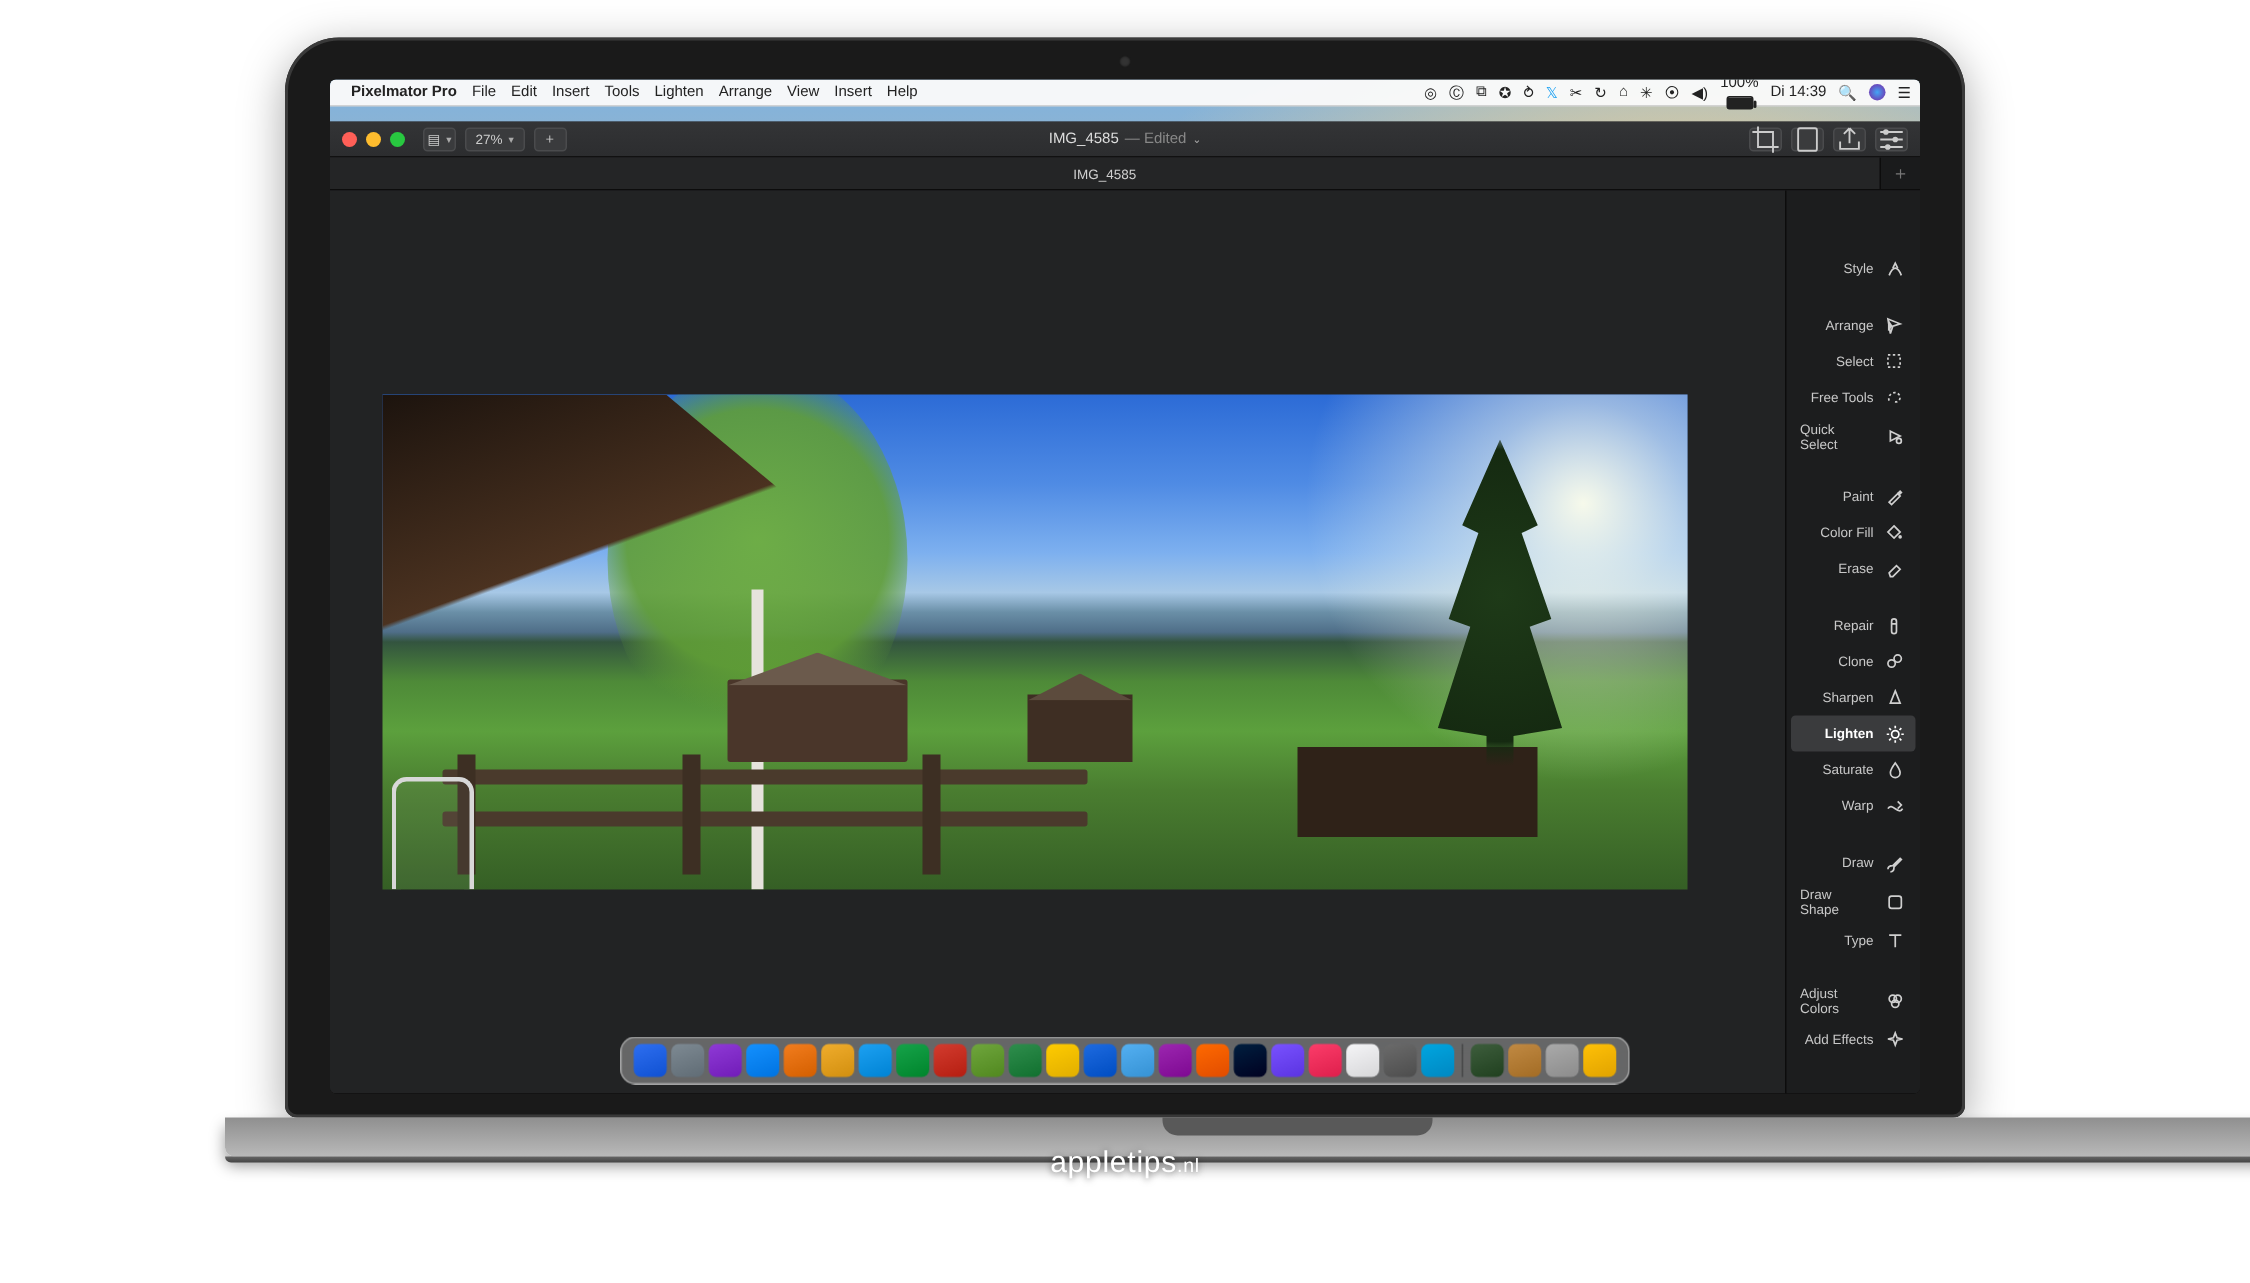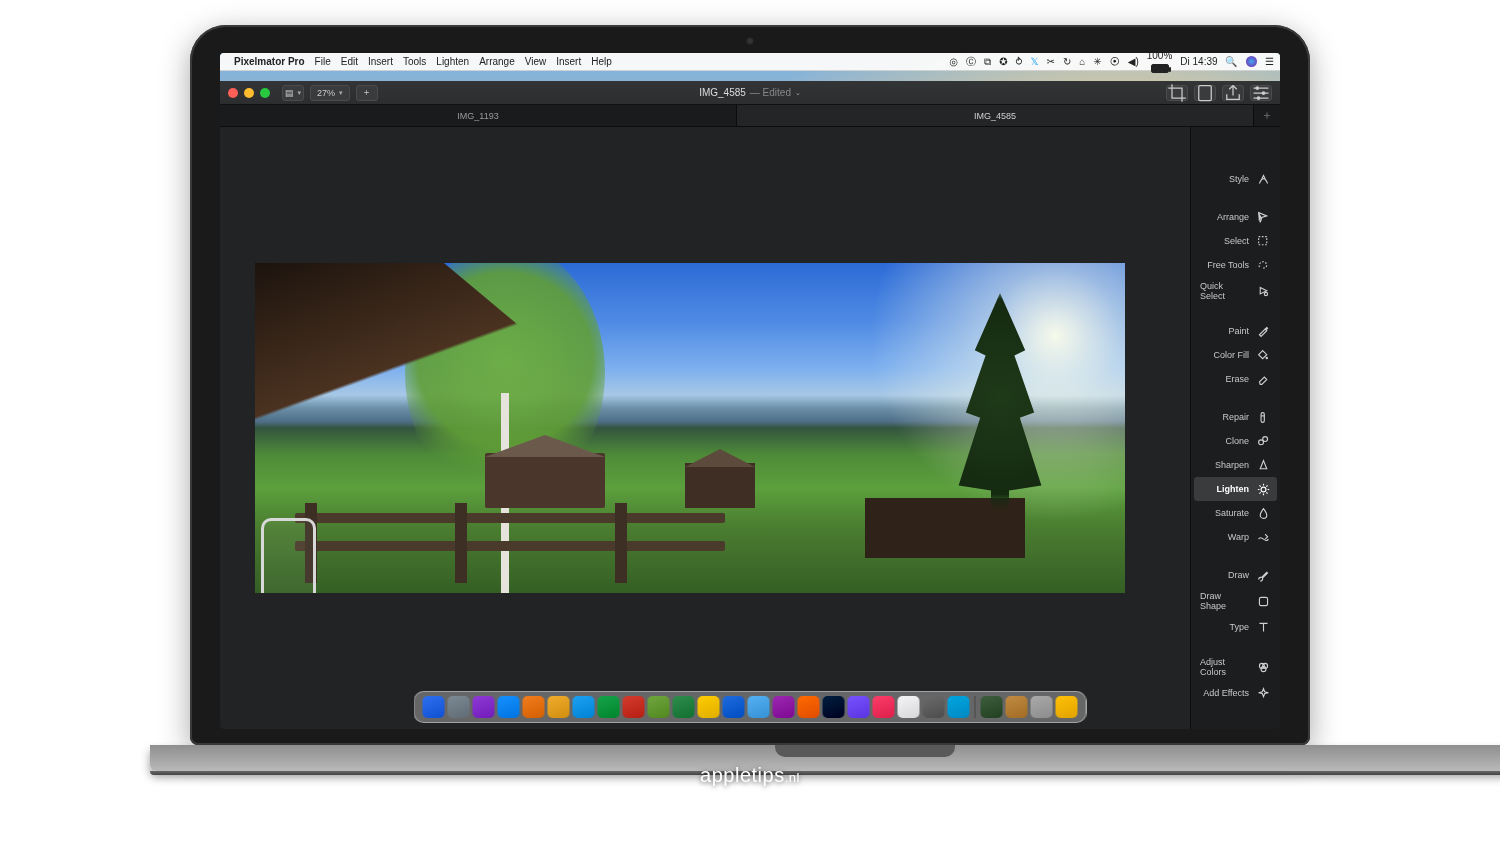--- a/index.html
+++ b/index.html
@@ -284,23 +284,20 @@
                   <path d="M2 4h12M2 8h12M2 12h12" stroke="#ccc"></path>
                   <circle cx="5" cy="4" r="1.5" fill="#ccc"></circle>
                   <circle cx="10" cy="8" r="1.5" fill="#ccc"></circle>
                   <circle cx="6" cy="12" r="1.5" fill="#ccc"></circle>
                 </svg>
               </span>
           </div>
         </div>
 
         <div class="tabbar">
-          <div class="tab">
-              <span>IMG_1193</span>
-            </div>
           <div class="tab active">
               <span>IMG_4585</span>
             </div>
           <div class="tab-add">
               <span>＋</span>
             </div>
         </div>
 
         <div class="work">
           <div class="canvas-area">

